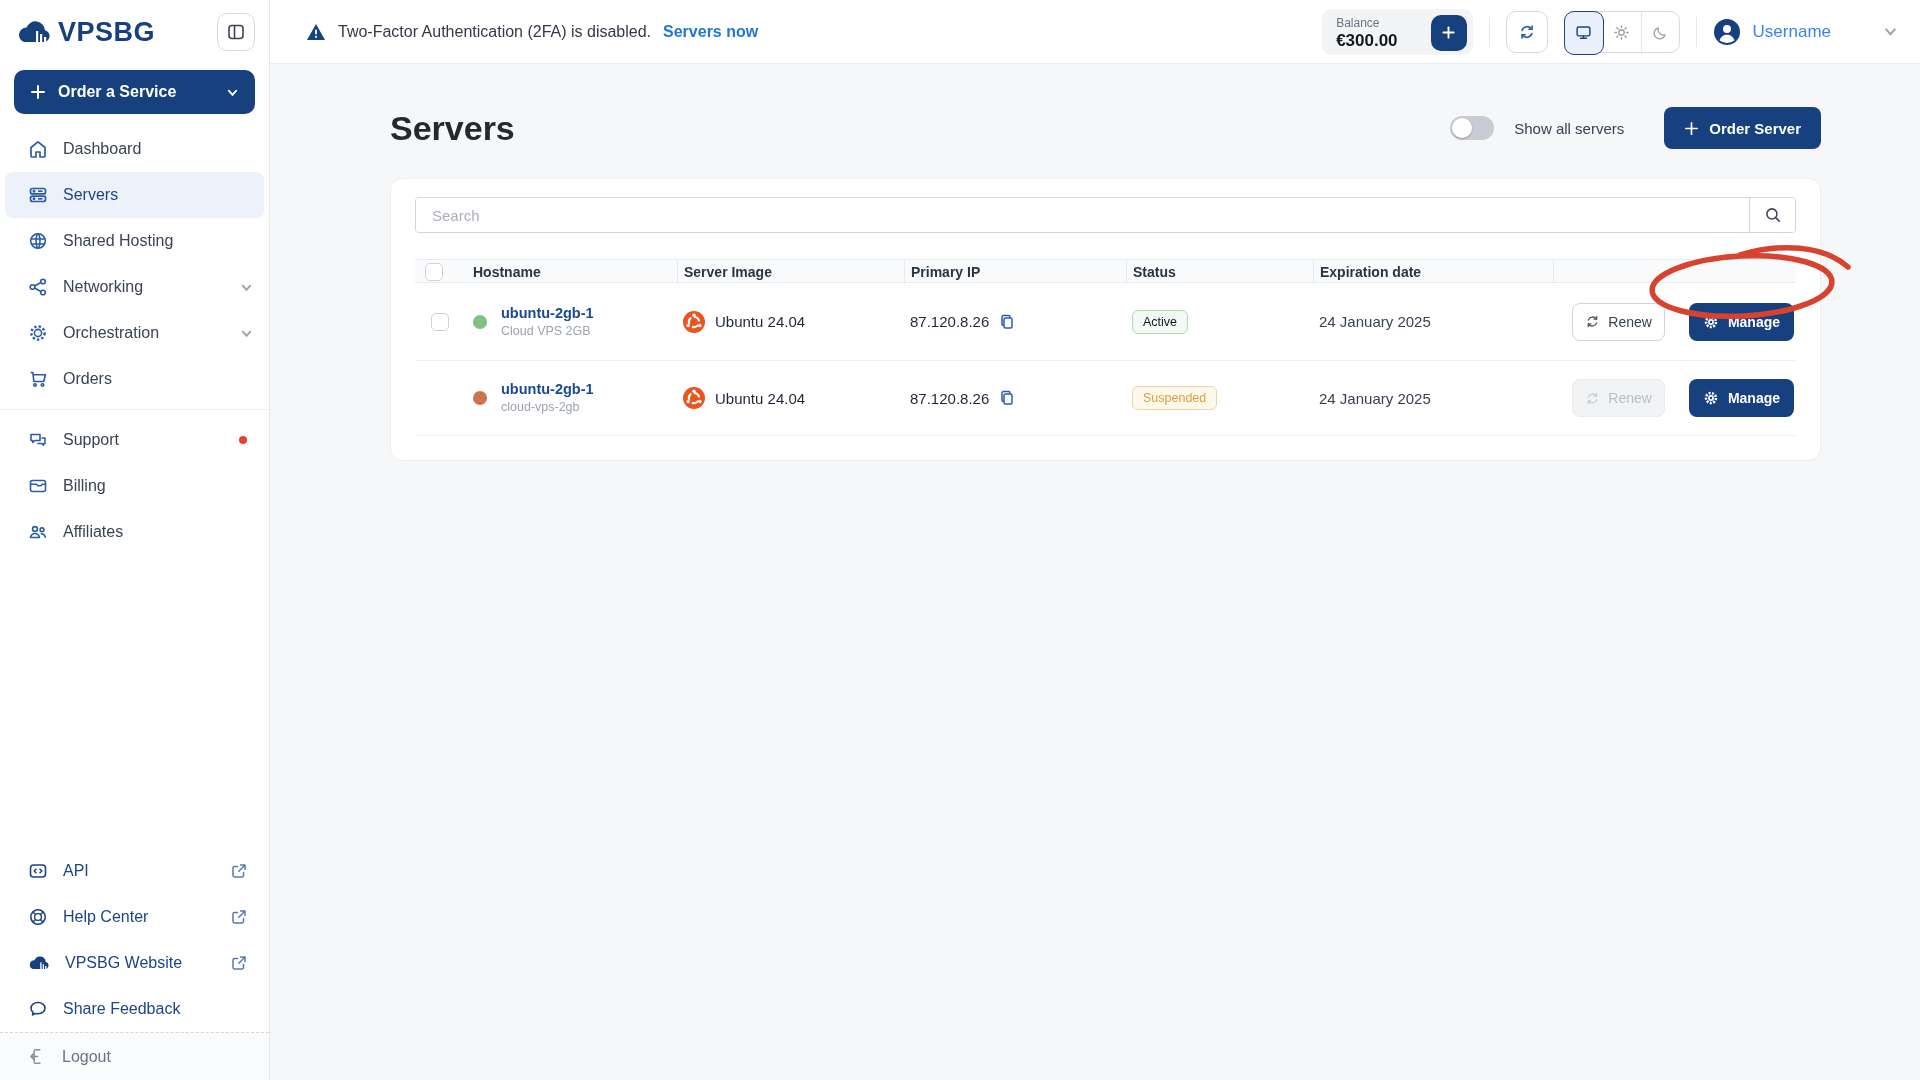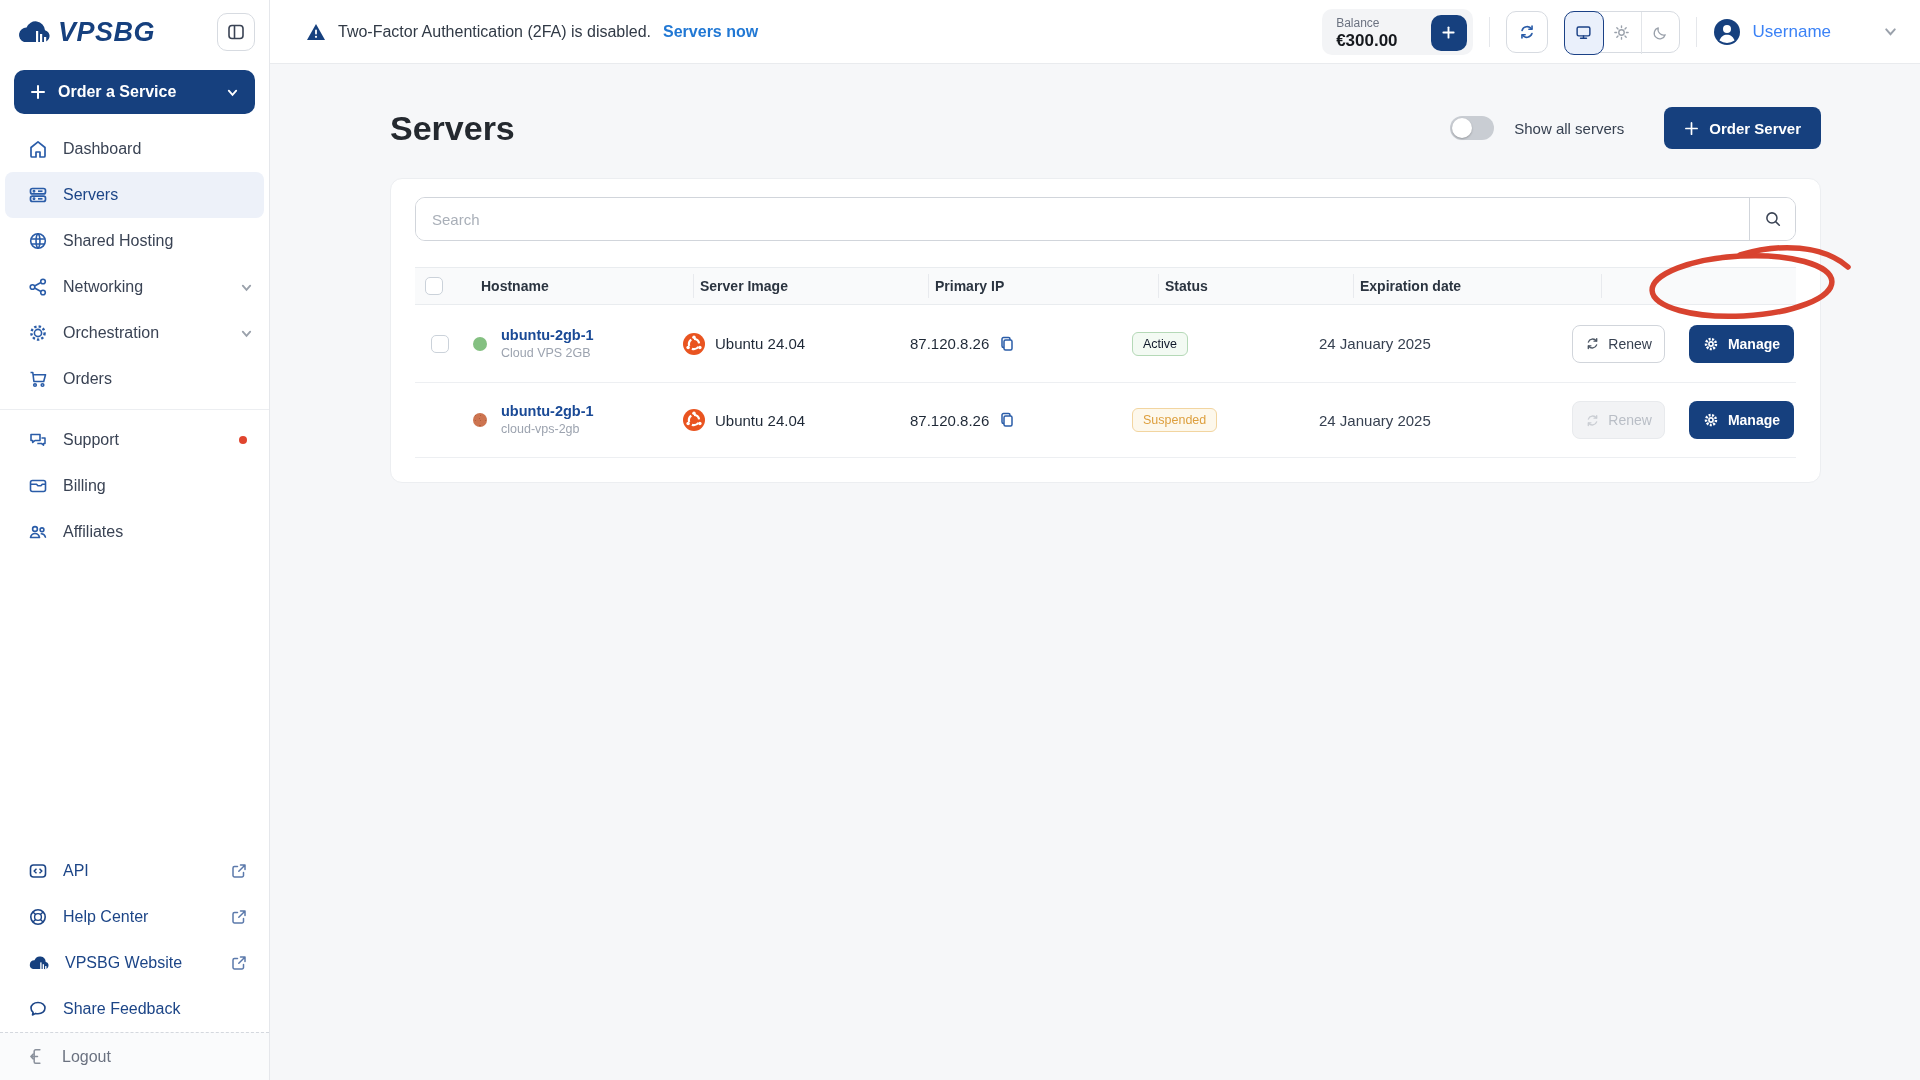--- a/index.html
+++ b/index.html
@@ -2,21 +2,21 @@
 <html><head>
 <meta charset="utf-8">
 <style>
   * { margin:0; padding:0; box-sizing:border-box; }
   html,body { width:1920px; height:1080px; overflow:hidden; }
   body { font-family:"Liberation Sans", sans-serif; background:#f6f7f9; color:#333d4d; }
   .app { display:flex; width:1920px; height:1080px; }
 
   
   .sidebar { width:270px; min-width:270px; height:1080px; background:#fff; border-right:1px solid #e5e7eb; display:flex; flex-direction:column; }
-  .sidebar-header { height:64px; display:flex; align-items:center; justify-content:space-between; padding:0 14px 0 16px;font-style:italic; }
+  .sidebar-header { height:64px; display:flex; align-items:center; justify-content:space-between; padding:0 14px 0 16px; }
   .logo { display:flex; align-items:center; gap:6px; }
   .logo-text { font-size:27px; font-weight:800; color:#16407e; letter-spacing:.5px; }
   .collapse-btn { width:38px; height:38px; border:1px solid #d7dbe1; border-radius:10px; background:#fff; display:flex; align-items:center; justify-content:center; cursor:pointer; }
   .order-btn { margin:6px 14px 12px; height:44px; background:#16407e; border:none; border-radius:10px; color:#fff; font-size:16px; font-weight:600; display:flex; align-items:center; padding:0 16px; gap:12px; cursor:pointer; }
   .order-btn .grow { flex:1; text-align:left; }
   .menu { display:flex; flex-direction:column; }
   .nav-item { height:46px; display:flex; align-items:center; gap:15px; padding:0 16px 0 28px; font-size:16px; color:#3a4354; cursor:pointer; }
   .nav-item .ni-label { flex:1; }
   .nav-item.active { background:#edf1f9; color:#1c4587; font-weight:500; border-radius:8px; margin:0 5px; padding:0 11px 0 23px; }
   .menu-divider { height:1px; background:#eceef1; margin:7px 0; }
@@ -51,28 +51,28 @@
   .content { flex:1; padding:0 99px 0 120px; }
   .page-head { margin-top:42px; display:flex; align-items:center; justify-content:space-between; height:44px; }
   .page-title { font-size:34px; font-weight:700; color:#24292f; }
   .head-right { display:flex; align-items:center; gap:20px; }
   .toggle { width:44px; height:24px; border-radius:12px; background:#c9cdd3; position:relative; cursor:pointer; }
   .toggle-knob { width:20px; height:20px; border-radius:50%; background:#fff; position:absolute; top:2px; left:2px; box-shadow:0 1px 2px rgba(0,0,0,.25); }
   .toggle-label { font-size:15px; color:#374151; }
   .order-server-btn { height:42px; background:#16407e; color:#fff; border:none; border-radius:8px; font-size:15px; font-weight:600; display:flex; align-items:center; gap:10px; padding:0 20px; cursor:pointer;margin-left:20px; }
 
   .card { margin-top:28px; background:#fff; border-radius:12px; border:1px solid #eceef1; padding:18px 24px 24px; }
-  .searchbar { display:flex; height:44px; border:1px solid #d1d5db; border-radius:10px; overflow:hidden; background:#fff; }
+  .searchbar { display:flex; height:36px; border:1px solid #d1d5db; border-radius:4px; overflow:hidden; background:#fff; }
   .searchbar input { flex:1; border:none; outline:none; padding:0 16px; font-size:15px; color:#374151; font-family:"Liberation Sans", sans-serif; }
   .searchbar input::placeholder { color:#a9afb8; }
   .search-btn { width:46px; border:none; border-left:1px solid #d1d5db; background:#fff; display:flex; align-items:center; justify-content:center; cursor:pointer; }
 
   .table { margin-top:26px; }
   .trow { display:grid; grid-template-columns:52px 210px 227px 222px 187px 240px 1fr; align-items:center; }
-  .thead { height:38px; background:#f9fafb; border-top:1px solid #e9ecef; border-bottom:1px solid #e9ecef;gap:8px; }
+  .thead { height:24px; background:#f9fafb; border-top:1px solid #e9ecef; border-bottom:1px solid #e9ecef; }
   .th { font-size:14px; font-weight:700; color:#2b3440; padding:0 6px; height:24px; display:flex; align-items:center; }
   .th.sep { border-left:1px solid #e8eaee; }
   .tbody-row { border-bottom:1px solid #edeff2; }
   .tbody-row.r1 { height:78px; }
   .tbody-row.r2 { height:75px; }
   .cell { display:flex; align-items:center; padding:0 6px; }
   .checkbox { width:18px; height:18px; border:1.5px solid #cbd2da; border-radius:5px; background:#fff; cursor:pointer; margin-left:10px; }
   .host-cell { gap:14px; }
   .status-dot { width:14px; height:14px; border-radius:50%; }
   .dot-green { background:#84c081; }

